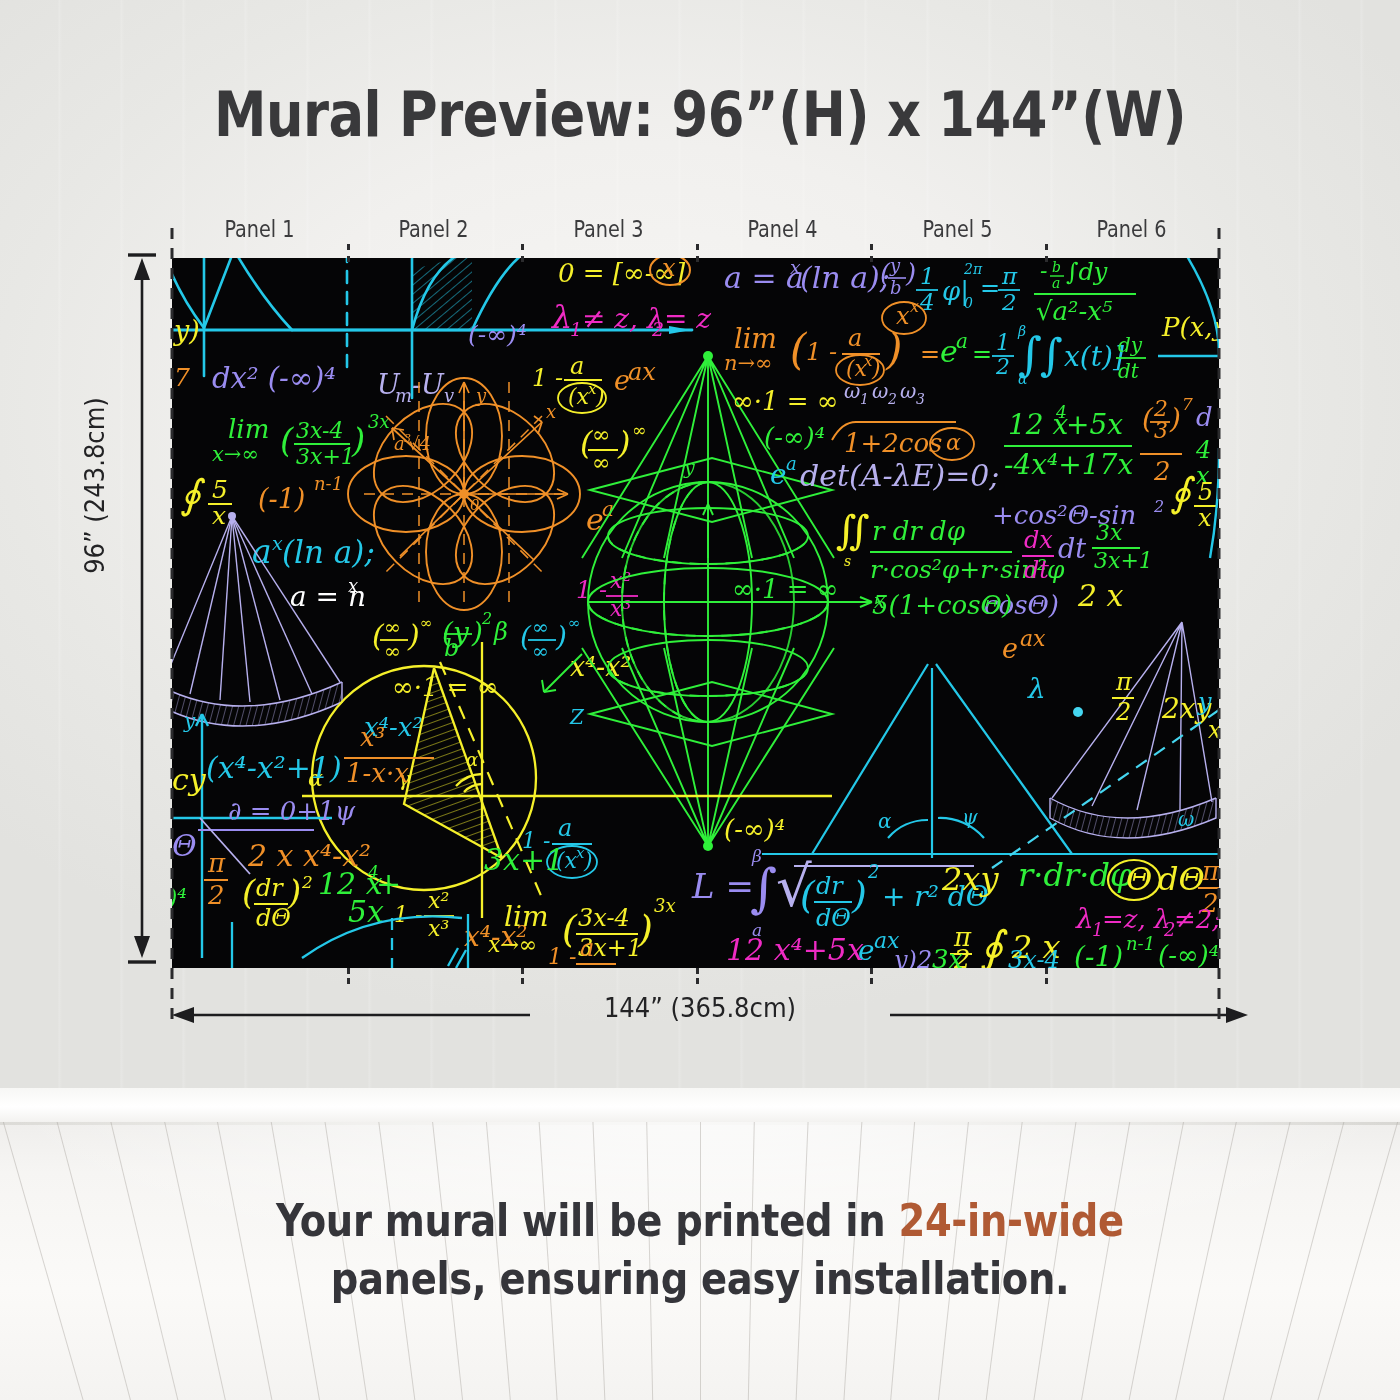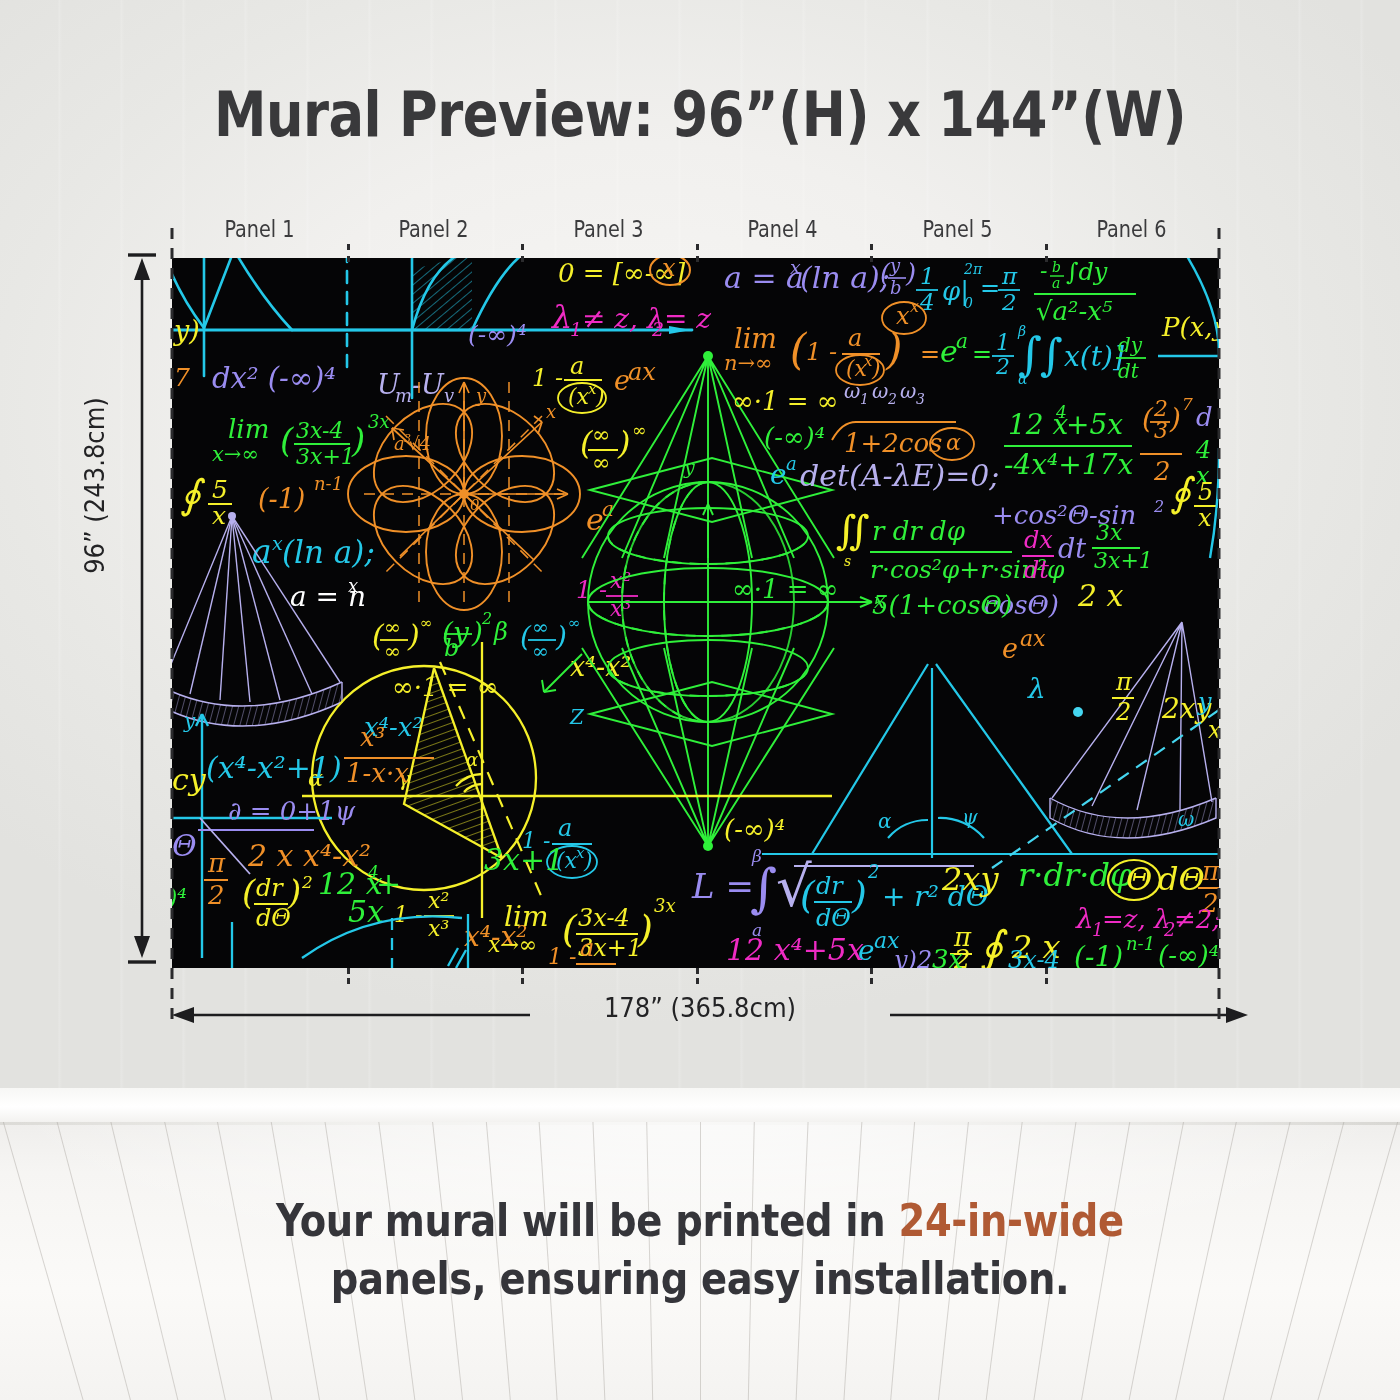--- a/index.html
+++ b/index.html
@@ -650,21 +650,21 @@
     <line x1="20" y1="712" x2="48" y2="712" stroke="#1d1d1f" stroke-width="3.4"></line>
   </svg>
   <div id="vdim-label">96” (243.8cm)</div>
 
   <svg id="hdim-svg" width="1120" height="60" style="position:absolute;left:150px;top:985px;">
     <line x1="30" y1="30" x2="380" y2="30" stroke="#1d1d1f" stroke-width="2.6"></line>
     <line x1="740" y1="30" x2="1090" y2="30" stroke="#1d1d1f" stroke-width="2.6"></line>
     <path d="M22 30 L44 22 L44 38 Z" fill="#1d1d1f"></path>
     <path d="M1098 30 L1076 22 L1076 38 Z" fill="#1d1d1f"></path>
   </svg>
-  <div id="hdim-label">178” (365.8cm)</div>
+  <div id="hdim-label">144” (365.8cm)</div>
 
   <svg id="ext-svg" width="1400" height="1060" style="position:absolute;left:0;top:0;pointer-events:none;">
     <line x1="172" y1="228" x2="172" y2="1022" stroke="#2b2b2d" stroke-width="3" stroke-dasharray="11 9"></line>
     <line x1="1219" y1="228" x2="1219" y2="1022" stroke="#2b2b2d" stroke-width="3" stroke-dasharray="11 9"></line>
   </svg>
 </div>
 
 <div id="floor">
   <div class="topline"></div>
   <div class="shade"></div>

